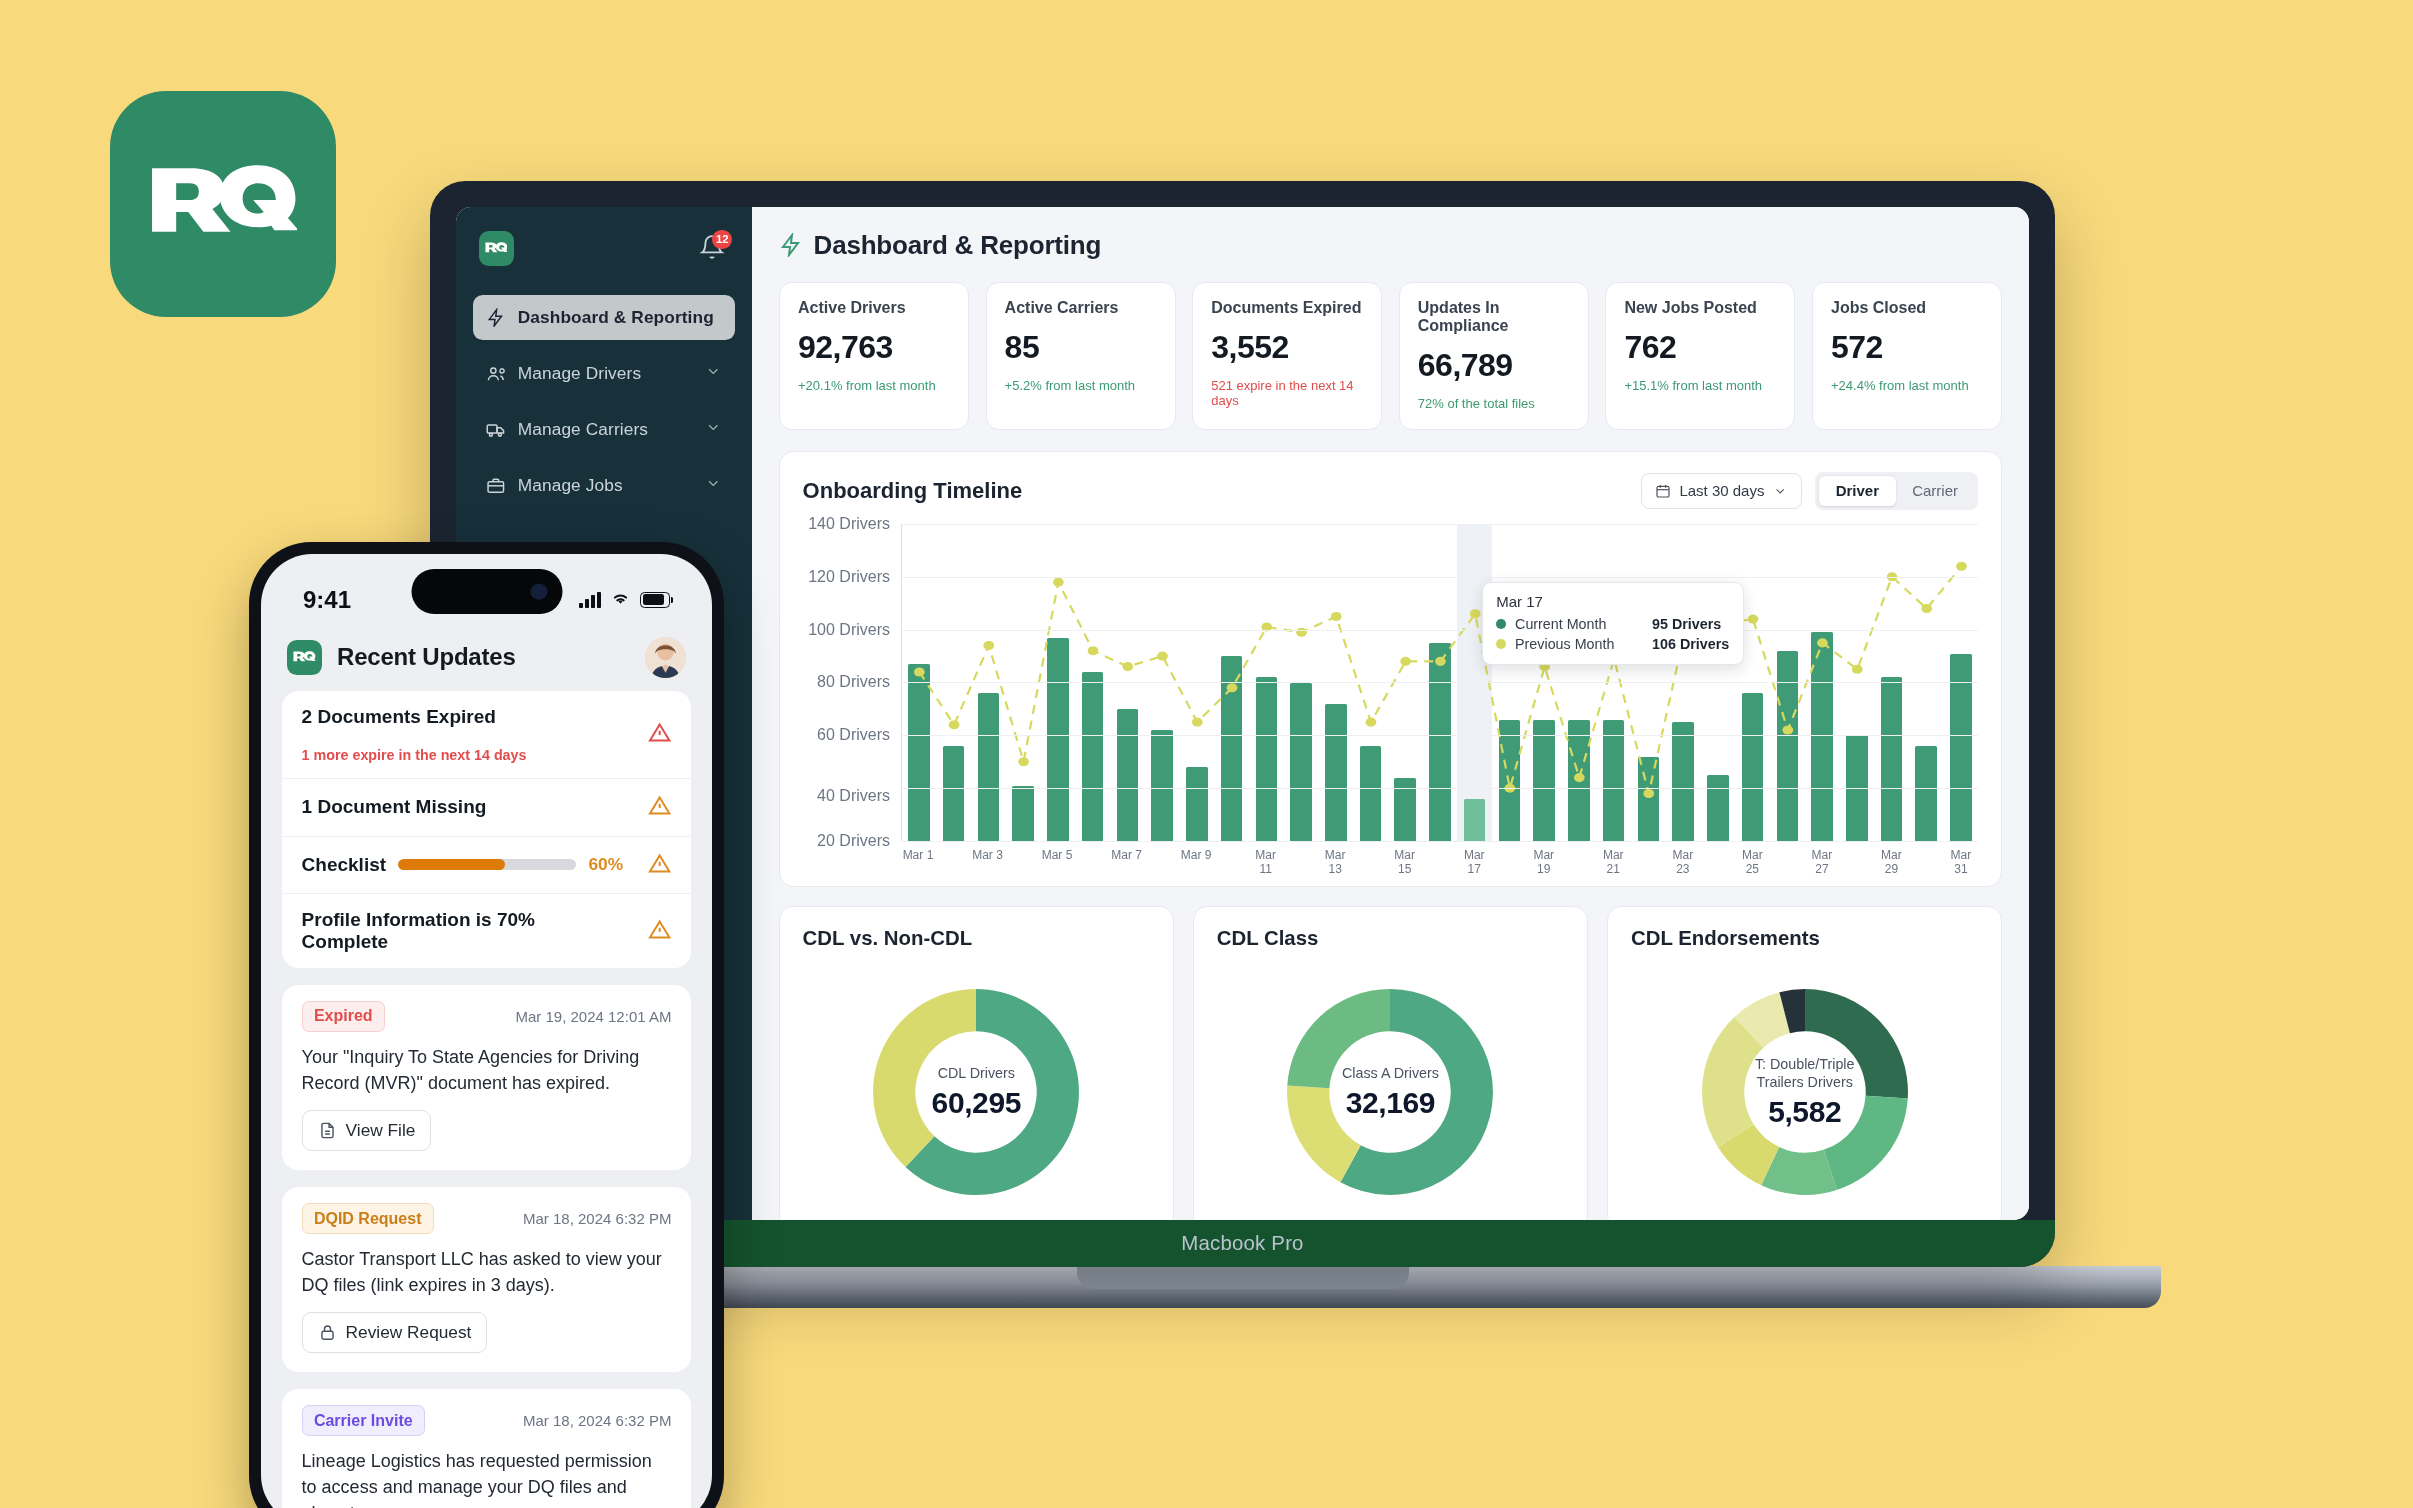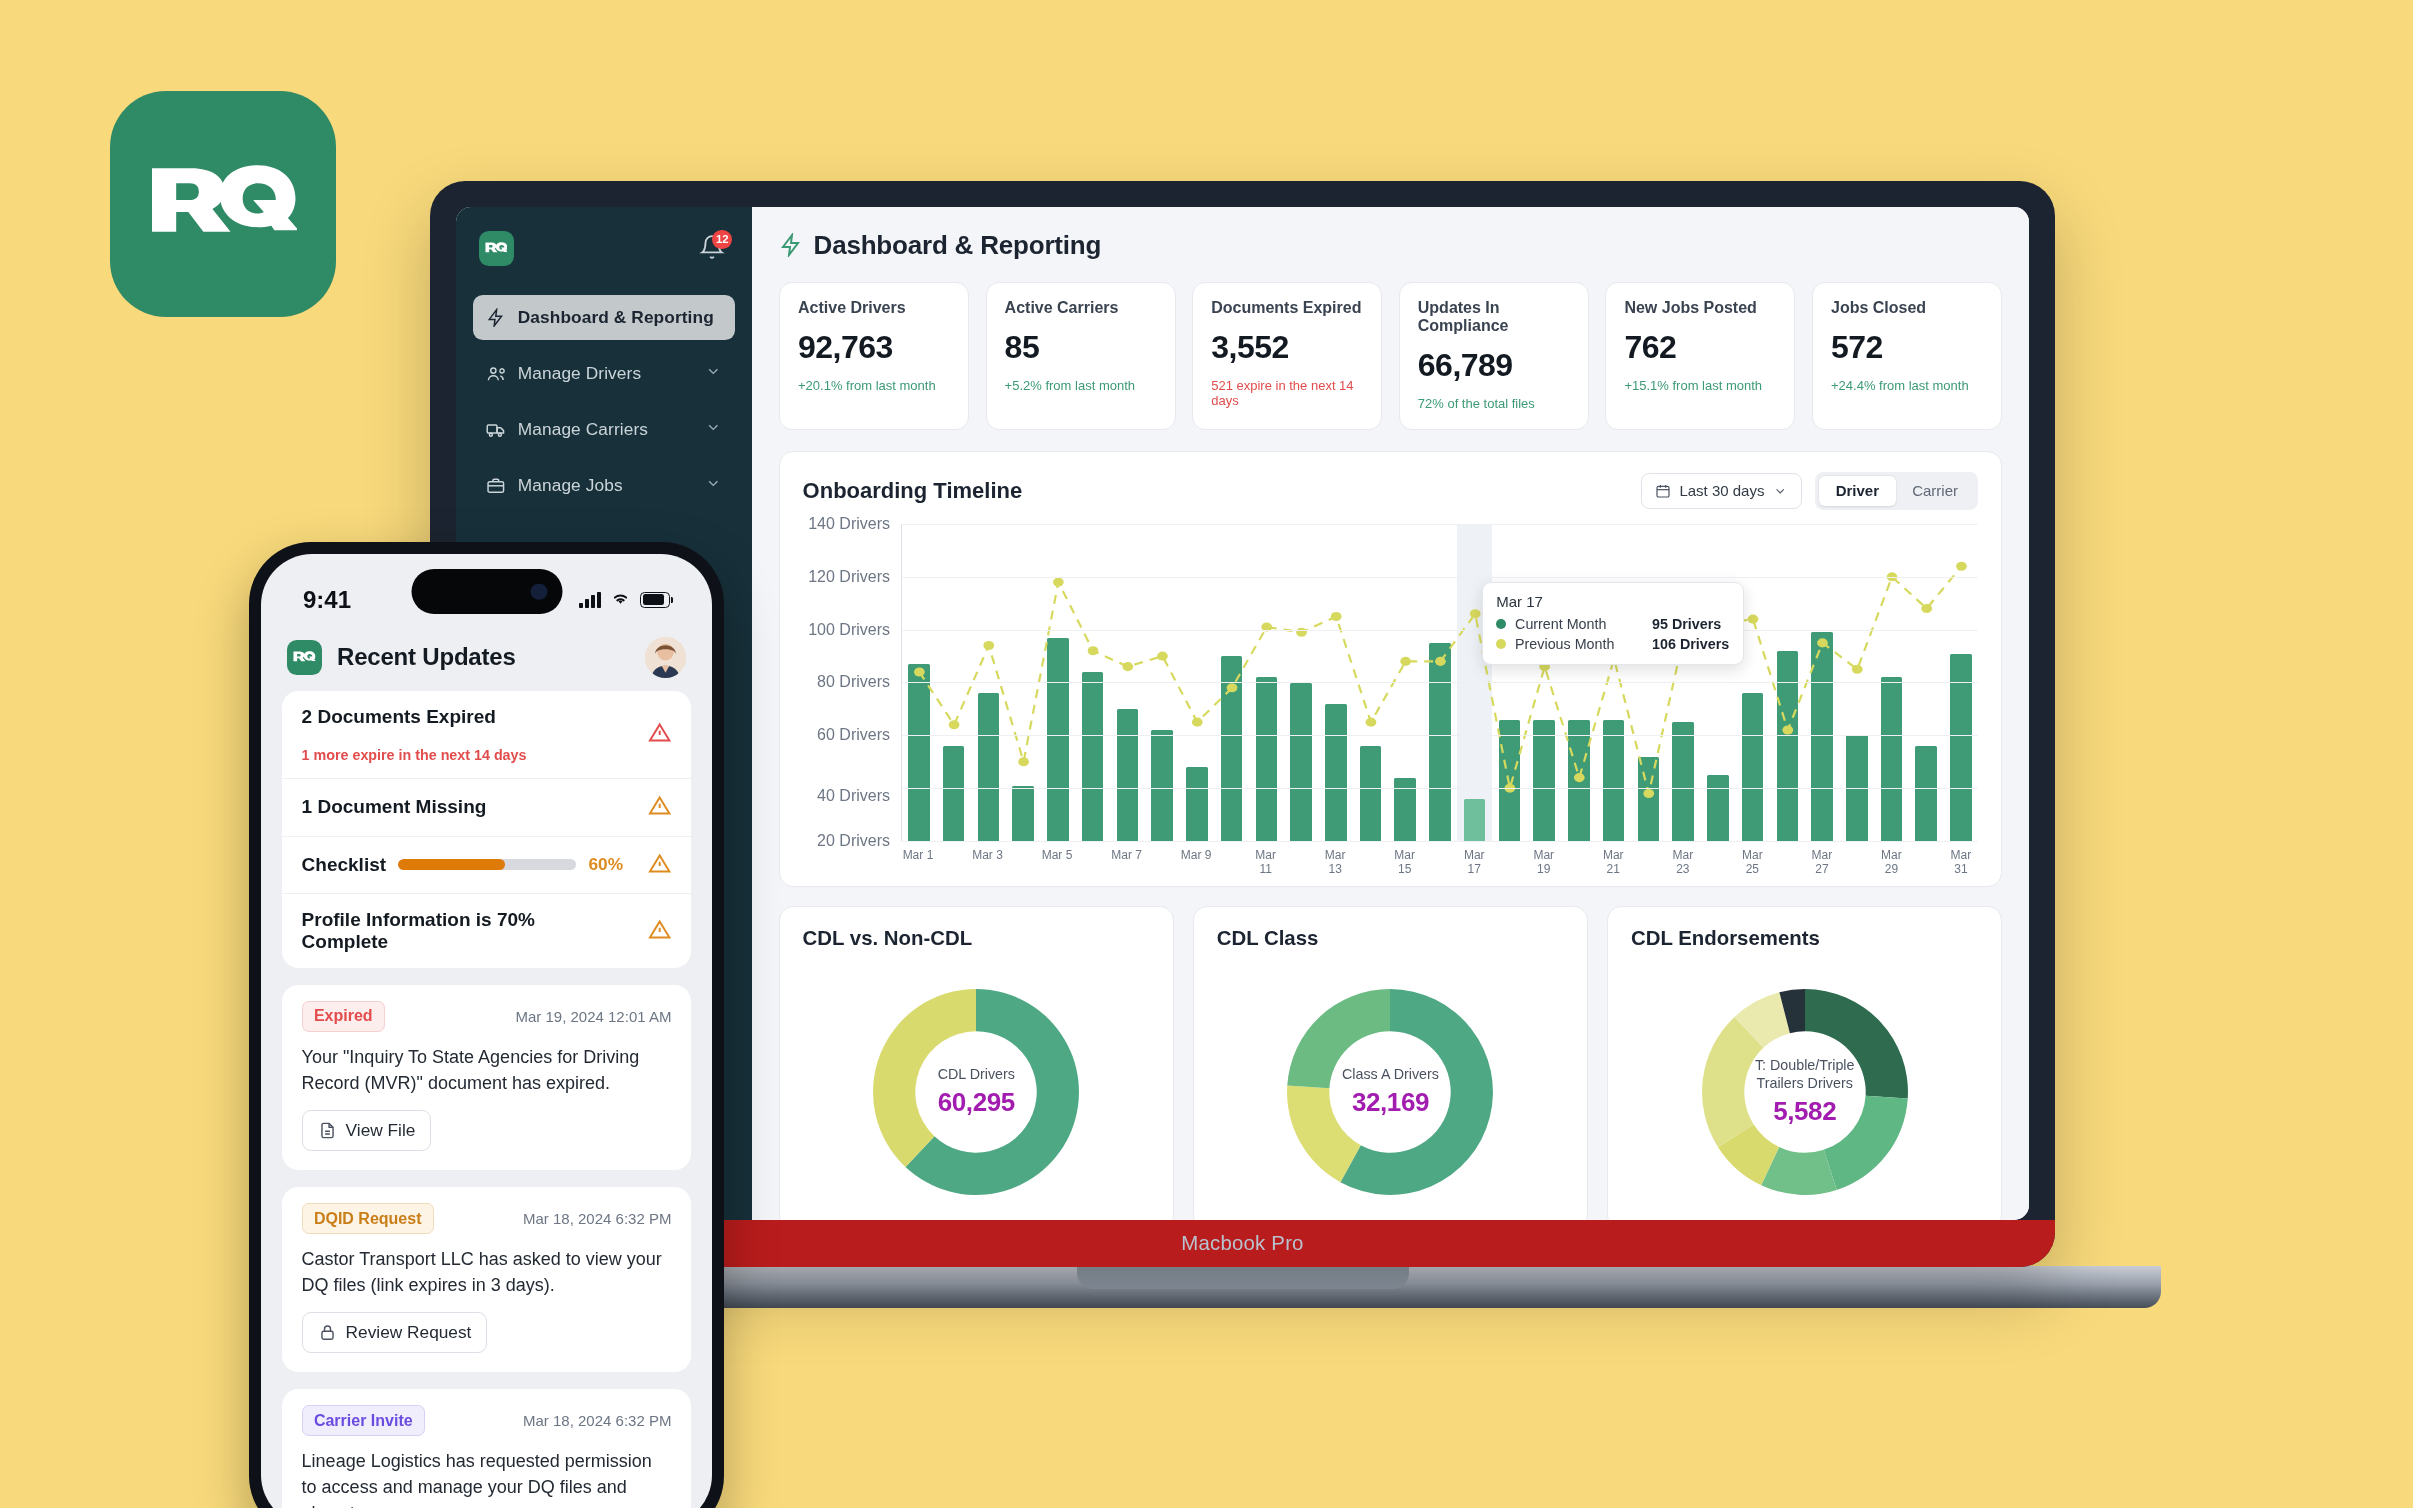--- a/index.html
+++ b/index.html
@@ -25,21 +25,21 @@
     position: absolute; left: 0; top: 0; width: 1625px; height: 1086px;
     background: #1B2430; border-radius: 35px; padding: 26px 26px 47px 26px;
     box-shadow: 0 30px 68px rgba(0,0,0,0.22);
   }
   .screen {
     width: 100%; height: 100%; background: #F4F5F8;
     border-radius: 15px; overflow: hidden; display: flex; position: relative;
   }
   .lid-chin {
     position: absolute; left: 0; bottom: 0; width: 1625px; height: 47px;
-    background: #b91c1c; border-bottom-left-radius: 35px; border-bottom-right-radius: 35px;
+    background: #14532d; border-bottom-left-radius: 35px; border-bottom-right-radius: 35px;
     display: flex; align-items: center; justify-content: center;
   }
   .lid-chin span { color: #B9C2CE; font-size: 20.4px; letter-spacing: 0.2px; }
   .base {
     position: absolute; left: -106px; top: 1085px; width: 1837px; height: 42px;
     background: linear-gradient(180deg,#C9CDD4 0%, #9BA2AD 42%, #6F7782 70%, #474E58 100%);
     border-radius: 0 0 16.6px 16.6px;
   }
   .base-notch {
     position: absolute; left: 50%; transform: translateX(-50%); top: 1085px;
@@ -138,21 +138,21 @@
   .donuts { display: grid; grid-template-columns: repeat(3, 1fr); gap: 19.6px; }
   .donut-card { padding: 19.6px 22.6px; height: 324px; overflow: hidden; }
   .donut-card h3 { font-size: 20.4px; color: #1B2430; font-weight: 700; margin-bottom: 4.5px; }
   .donut-wrap { position: relative; display: flex; justify-content: center; margin-top: 10.6px; }
   .donut-wrap svg { width: 264px; height: 264px; }
   .donut-ctr {
     position: absolute; left: 50%; top: 132px; transform: translate(-50%,-50%);
     text-align: center; width: 173px;
   }
   .donut-ctr .lb { font-size: 14.3px; color: #4A5260; line-height: 1.25; }
-  .donut-ctr .vl { font-size: 26px; color: #a21caf; font-weight: 700; letter-spacing: -0.4px; margin-top: 3px; }
+  .donut-ctr .vl { font-size: 30px; color: #0f172a; font-weight: 700; letter-spacing: -0.4px; margin-top: 3px; }
 
   
   #phone {
     position: absolute; left: 249px; top: 542px; width: 475px; height: 996px;
     background: #0E1218; border-radius: 62px; padding: 12px;
     box-shadow: 0 22.6px 53px rgba(0,0,0,.28);
   }
   .pscreen { width: 100%; height: 100%; background: #EEEFF3; border-radius: 51px;
              overflow: hidden; position: relative; }
   .status {

